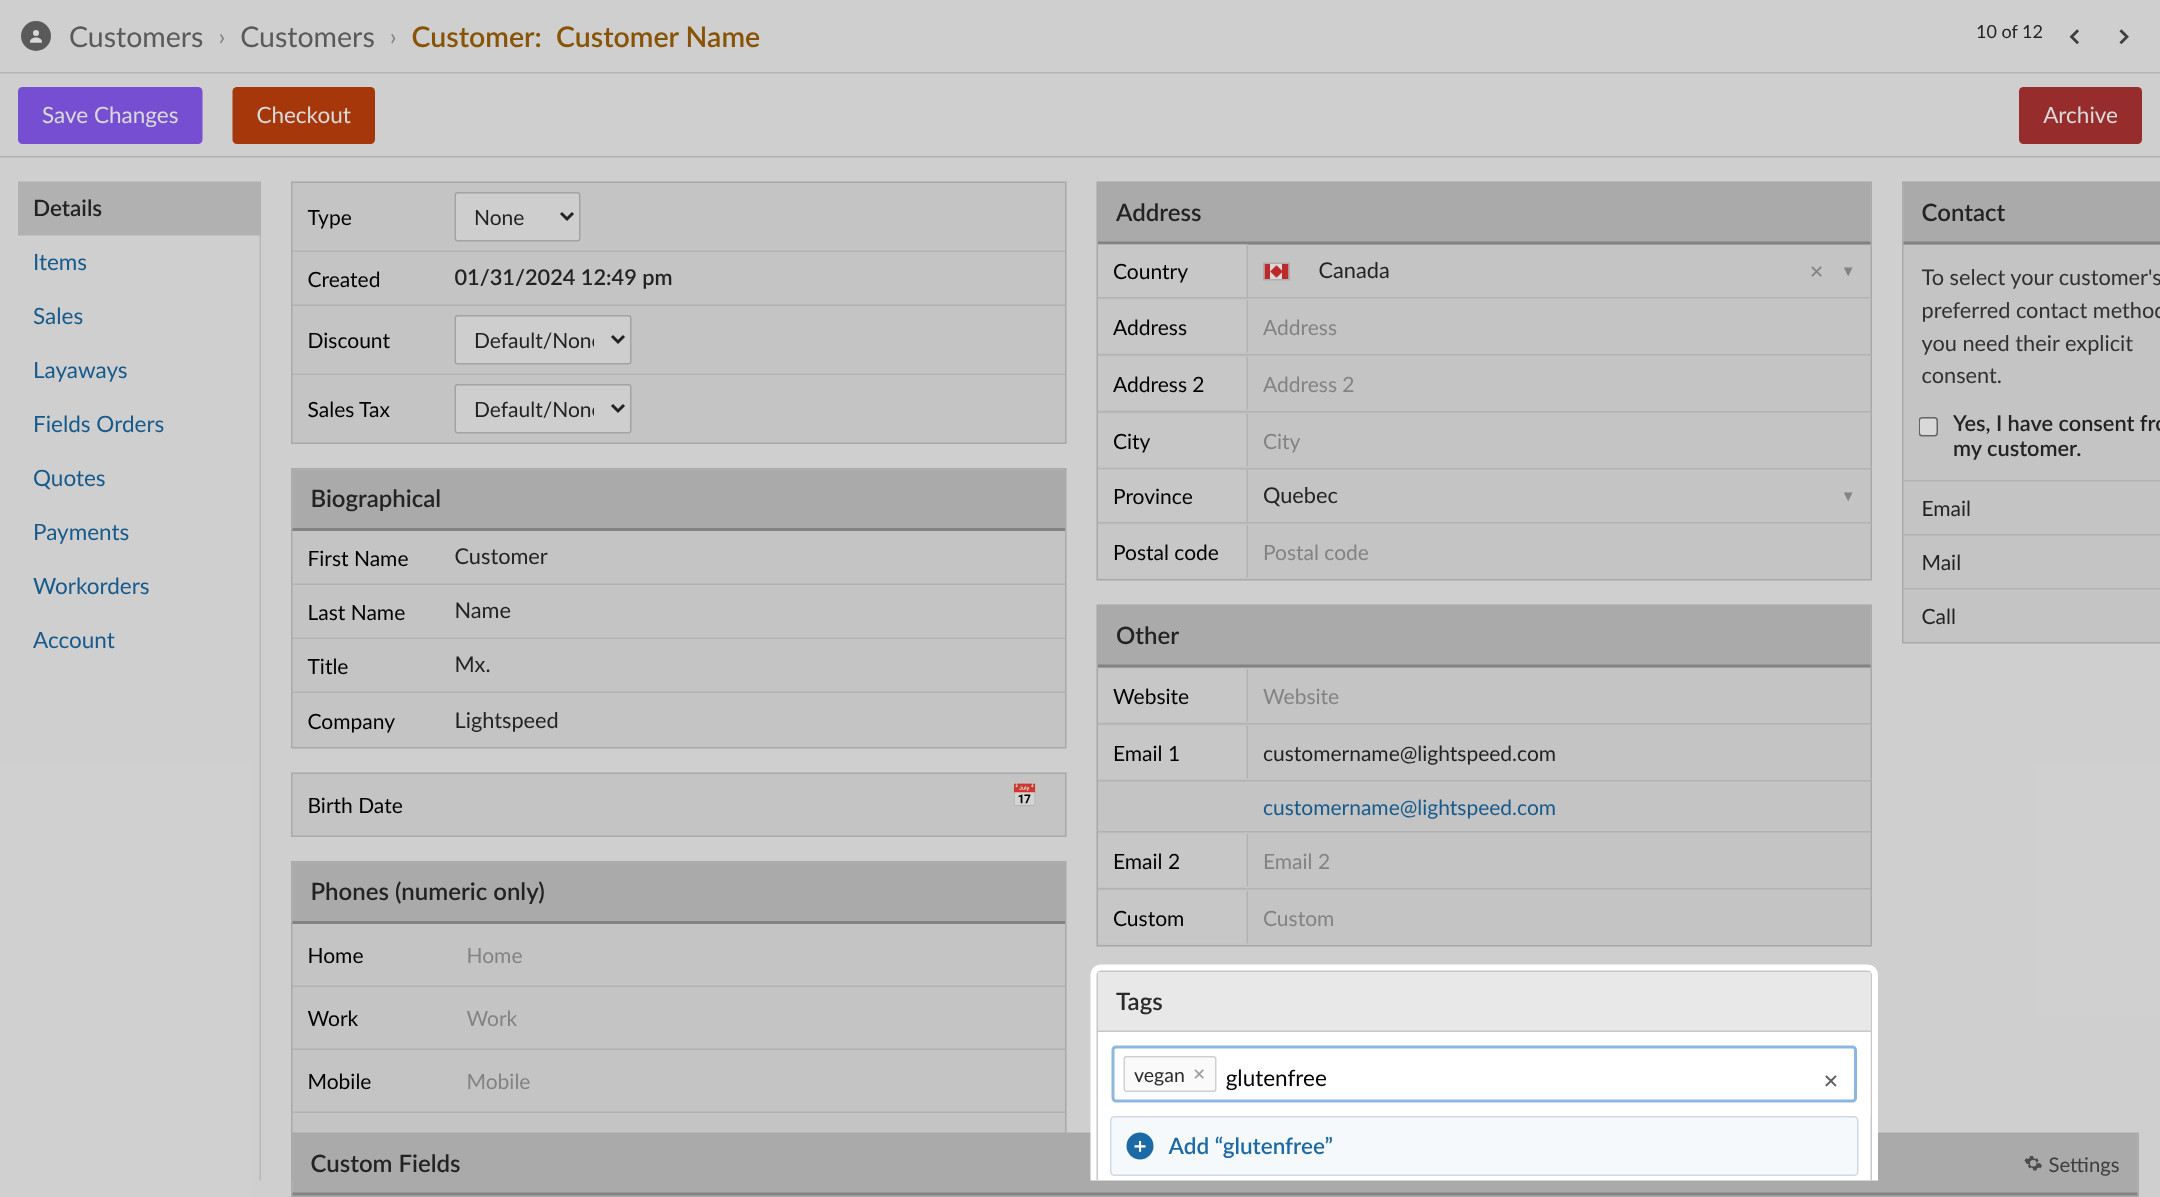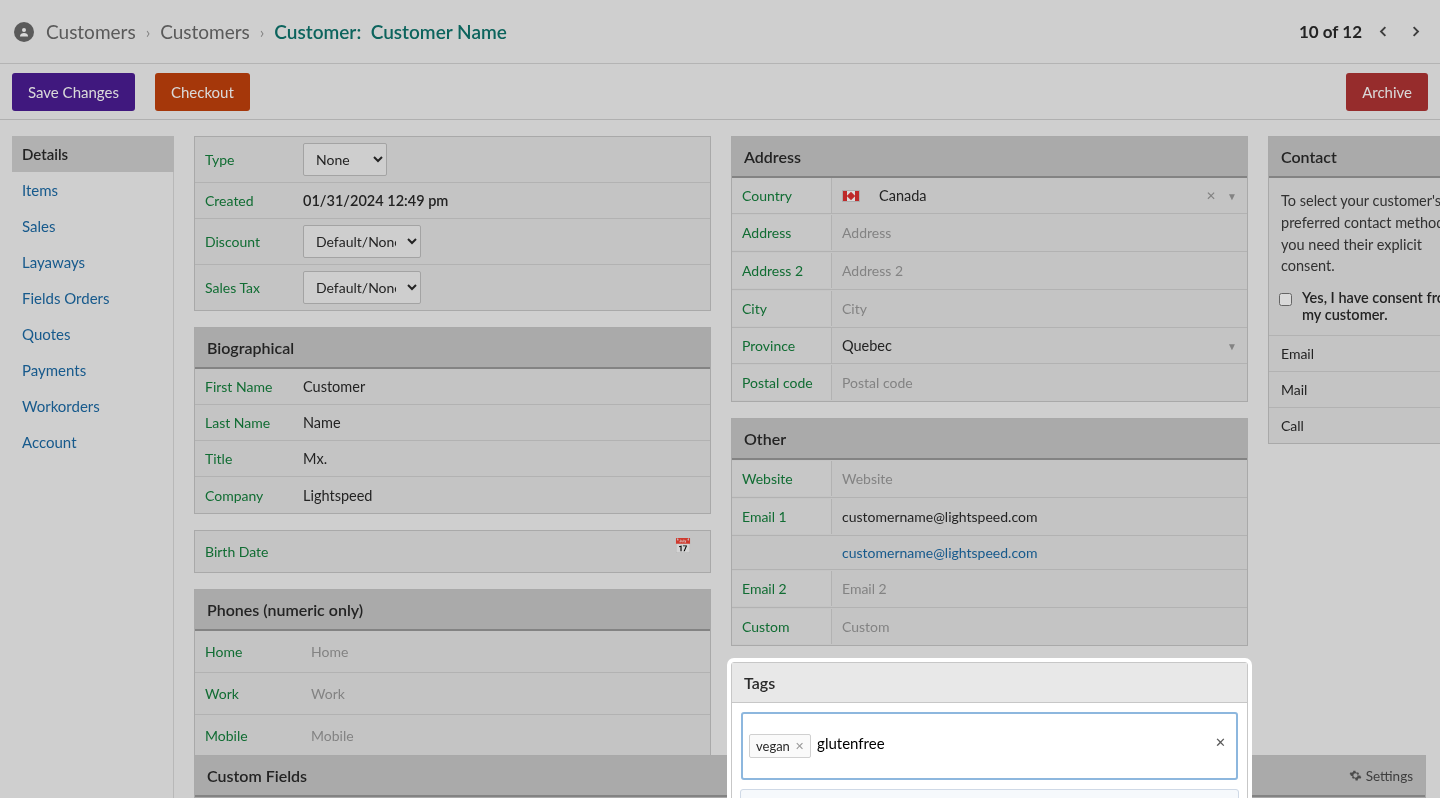--- a/index.html
+++ b/index.html
@@ -1,72 +1,72 @@
 <!DOCTYPE html>
 <html><head>
 <meta charset="utf-8">
 <style>
 *{box-sizing:border-box;margin:0;padding:0;font-family:"Lato","Helvetica Neue",Arial,sans-serif}
 body{background:#f4f4f4;color:#2a2a2a;font-size:14.5px;width:1440px;height:798px;position:relative;overflow:hidden}
 .scrim{position:absolute;inset:0;background:rgba(0,0,0,0.15);z-index:5;pointer-events:none}
 
 
-.topbar{height:64px;display:flex;align-items:center;padding:0 14px;border-bottom:1px solid #d4d4d4;background:#f4f4f4}
+.topbar{height:49px;display:flex;align-items:center;padding:0 14px;border-bottom:1px solid #d4d4d4;background:#f4f4f4}
 .avatar{width:20px;height:20px;border-radius:50%;background:#6a6a6a;display:flex;align-items:center;justify-content:center;color:#fff;font-size:11px;margin-right:12px}
 .breadcrumbs{display:flex;align-items:center;gap:10px;font-size:19px;color:#6a6a6a}
 .breadcrumbs .sep{color:#9a9a9a;font-size:16px}
-.breadcrumbs .current{color:#0f766e;font-weight:600}
-.pager-area{margin-left:auto;display:flex;align-items:center;gap:10px;font-size:17px;font-weight:700}
+.breadcrumbs .current{color:#a16207;font-weight:600}
+.pager-area{margin-left:auto;display:flex;align-items:flex-start;gap:10px;font-size:12px;font-weight:400}
 .pager-btn{width:22px;height:22px;display:flex;align-items:center;justify-content:center;color:#4a4a4a;cursor:pointer}
 .pager-btn svg{width:15px;height:15px}
 
 
 .actionbar{height:56px;display:flex;align-items:center;padding:0 12px;border-bottom:1px solid #cfcfcf;gap:20px}
 .btn{border:none;border-radius:3px;padding:10px 16px;font-size:15px;color:#fff;cursor:pointer}
-.btn-primary{background:#4c1d95}
+.btn-primary{background:#8b5cf6}
 .btn-success{background:#c2410c}
 .btn-danger{background:#b13434}
 .actionbar .spacer{flex:1}
 
 
 .content{display:grid;grid-template-columns:162px 517px 517px 204px;gap:20px;padding:16px 12px;height:calc(100% - 116px);overflow:hidden;align-items:start}
 
 
 .sidebar{border-right:1px solid #d9d9d9;height:100%;padding-right:0}
 .sidebar .item{display:block;padding:9px 10px;font-size:15px;color:#1c6aa5;text-decoration:none;cursor:pointer}
 .sidebar .item.active{background:#d0d0d0;color:#2a2a2a;font-weight:600;margin-right:-1px}
 
 
 .panel{border:1px solid #c7c7c7;margin-bottom:16px;background:#e7e7e7}
 .panel-header{background:#c8c8c8;border-bottom:2px solid #9a9a9a;padding:10px 12px;font-weight:600;font-size:16px;display:flex;align-items:center}
 .panel-header .right{margin-left:auto;font-weight:400;font-size:13.5px;color:#4a4a4a;display:flex;align-items:center;gap:4px}
 .row{display:flex;align-items:center;border-bottom:1px solid #d2d2d2;min-height:36px}
 .row:last-child{border-bottom:none}
-.row .label{width:100px;padding:9px 10px;font-size:14px;color:#15803d}
+.row .label{width:100px;padding:9px 10px;font-size:14px;color:#000000}
 .row .value{flex:1;padding:6px 8px;font-size:14.5px}
 .row .value input, .row .value select{width:100%;border:1px solid #c0c0c0;background:#f3f3f3;padding:6px 8px;font-size:14px;border-radius:2px;color:#2a2a2a}
 .row .value input::placeholder{color:#9a9a9a}
 .row .value.static{padding:9px 8px}
 .linkrow{padding:8px 10px;color:#1c6aa5;font-size:14px;border-bottom:1px solid #d2d2d2}
 
 
 .addr-row .label{width:100px;border-right:1px solid #d2d2d2;background:#eaeaea}
 .addr-row .value{padding:0}
 .addr-row .value input{border:none;background:transparent;padding:10px 10px;border-radius:0}
 .addr-row .value .combo{display:flex;align-items:center;padding:9px 10px;gap:3px}
 .flag{width:18px;height:12px;background:linear-gradient(90deg,#e03131 25%,#fff 25% 75%,#e03131 75%);position:relative;border:0.5px solid #ccc}
 .flag:after{content:"";position:absolute;left:50%;top:50%;width:6px;height:6px;background:#e03131;transform:translate(-50%,-50%) rotate(45deg)}
 .combo .clear{margin-left:auto;color:#9a9a9a;font-size:12px}
 .combo .caret{color:#9a9a9a;font-size:10px;margin-left:8px}
 
 
 .tags-wrap{position:relative;z-index:10;background:#fff;border-radius:3px;box-shadow:0 0 0 4px #fff;margin-top:0}
 .tags-wrap .panel-header{background:#e8e8e8;border-bottom:1px solid #c7c7c7}
 .tag-input-row{padding:9px;background:#fff}
-.tag-input{border:2px solid #8db7de;border-radius:3px;padding:20px 6px;display:flex;align-items:flex-start;gap:6px}
+.tag-input{border:2px solid #8db7de;border-radius:3px;padding:5px 6px;display:flex;align-items:flex-end;gap:6px}
 .tag-chip{background:#fafafa;border:1px solid #d0d0d0;border-radius:2px;padding:3px 6px;font-size:13px;display:flex;align-items:center;gap:5px}
 .tag-chip .x{color:#9a9a9a;font-size:11px;cursor:pointer}
 .tag-text-input{border:none;outline:none;font-size:15px;flex:1}
 .tag-clear{color:#5a5a5a;font-size:13px;cursor:pointer;padding:0 4px}
 .tag-dropdown{margin:0 8px 9px 8px;border:1px solid #cfd9e6;border-radius:3px;background:#f6f9fc;padding:10px 10px;display:flex;align-items:center;gap:10px;color:#1c6aa5;font-weight:600;font-size:15px;cursor:pointer}
 .plus-icon{width:18px;height:18px;border-radius:50%;background:#1c6aa5;color:#fff;display:flex;align-items:center;justify-content:center;font-size:13px;font-weight:700}
 
 
 .contact-text{padding:12px 12px;font-size:14.5px;line-height:1.5;color:#3a3a3a}
 .consent-row{display:flex;gap:10px;padding:0 10px 12px 10px;font-size:14.5px;font-weight:600;align-items:flex-start}

